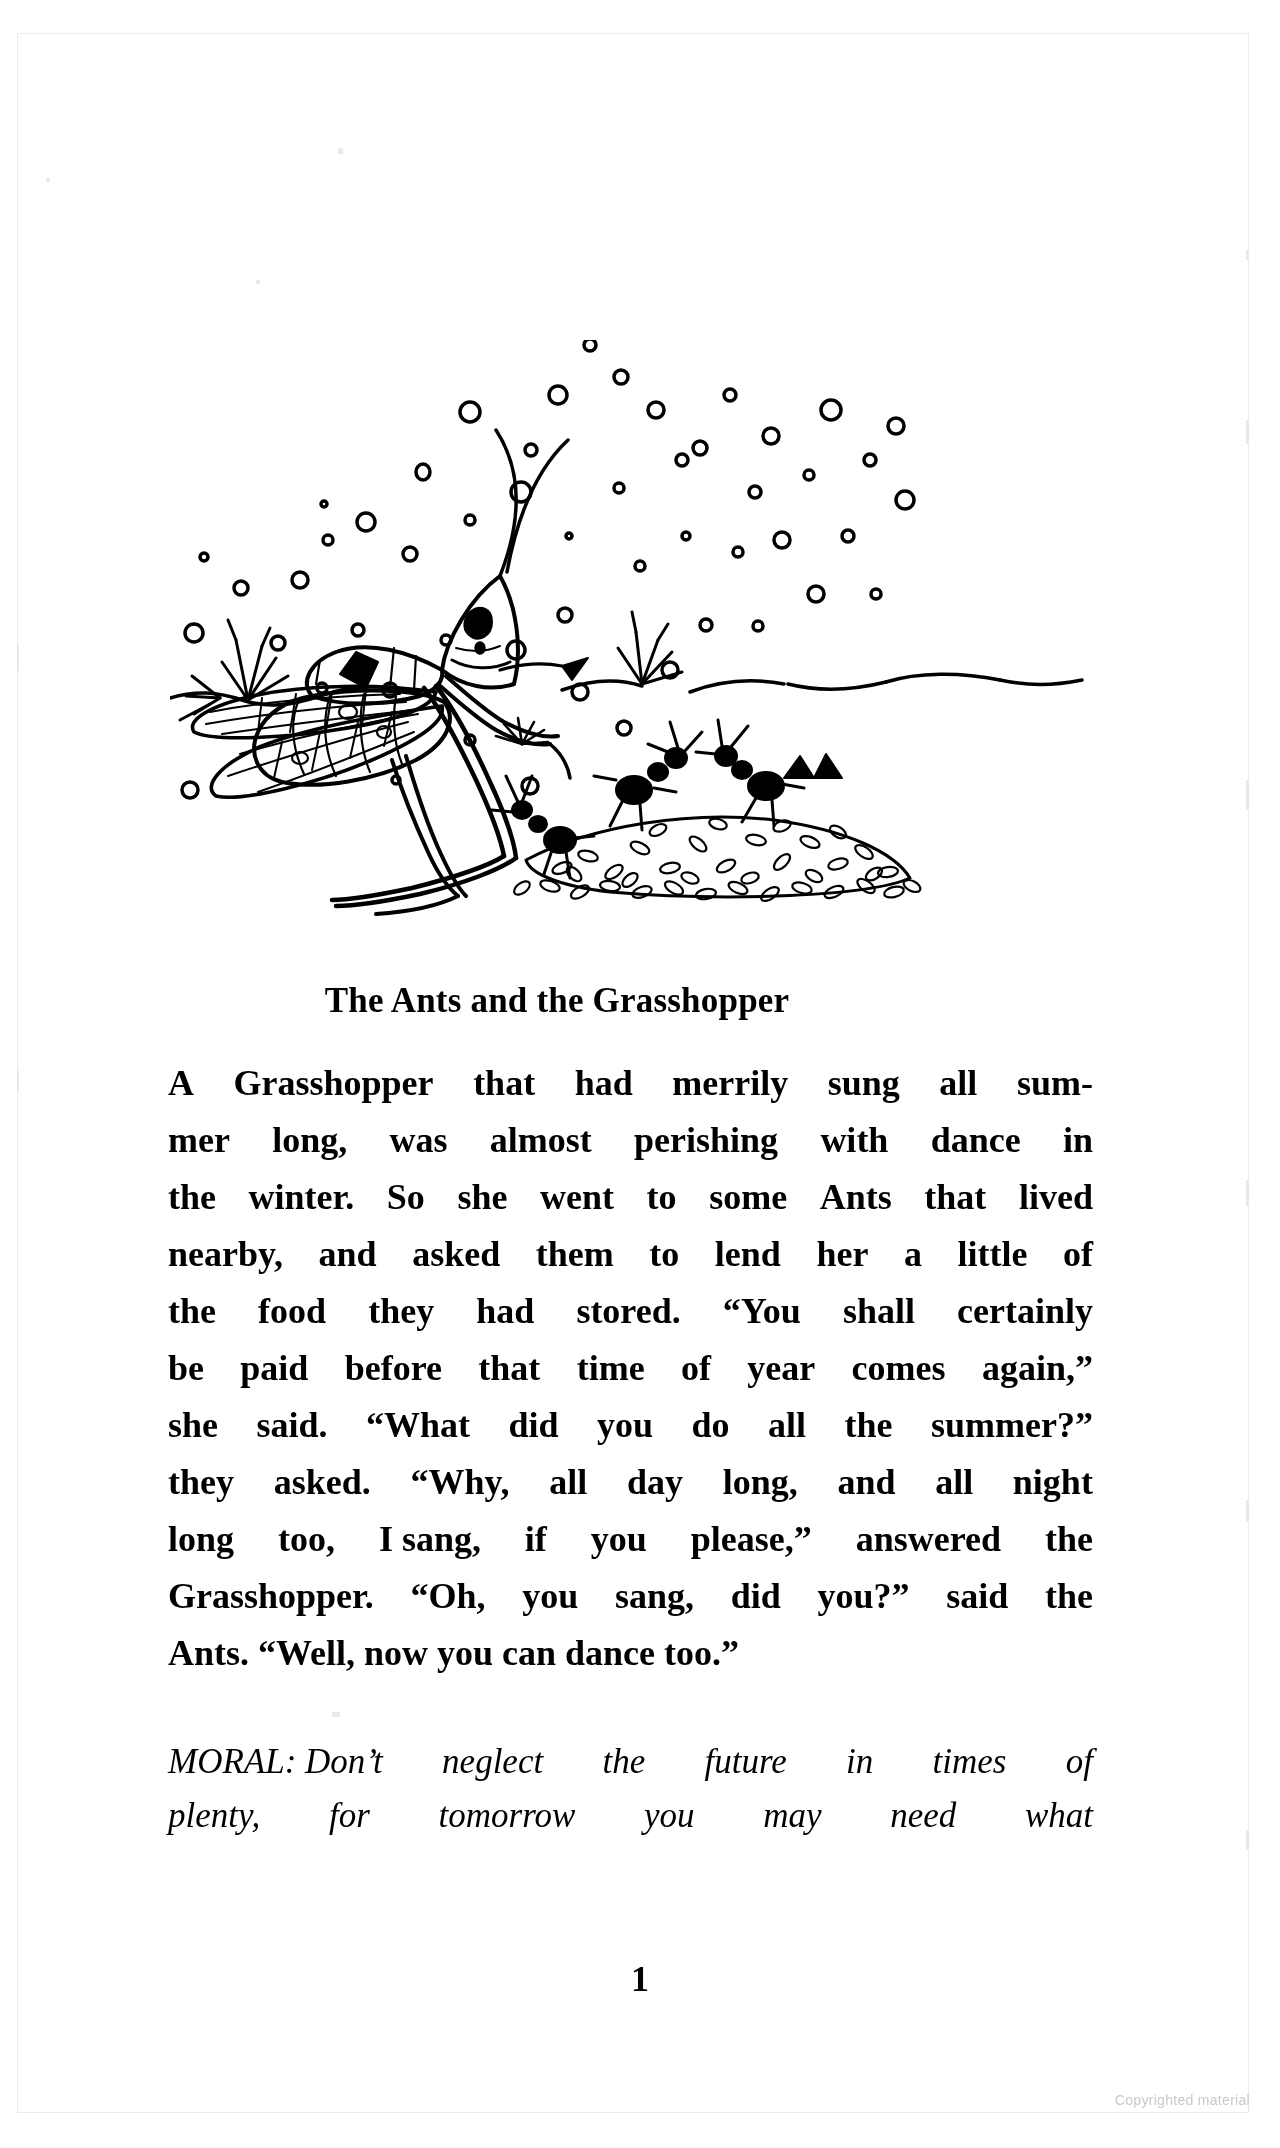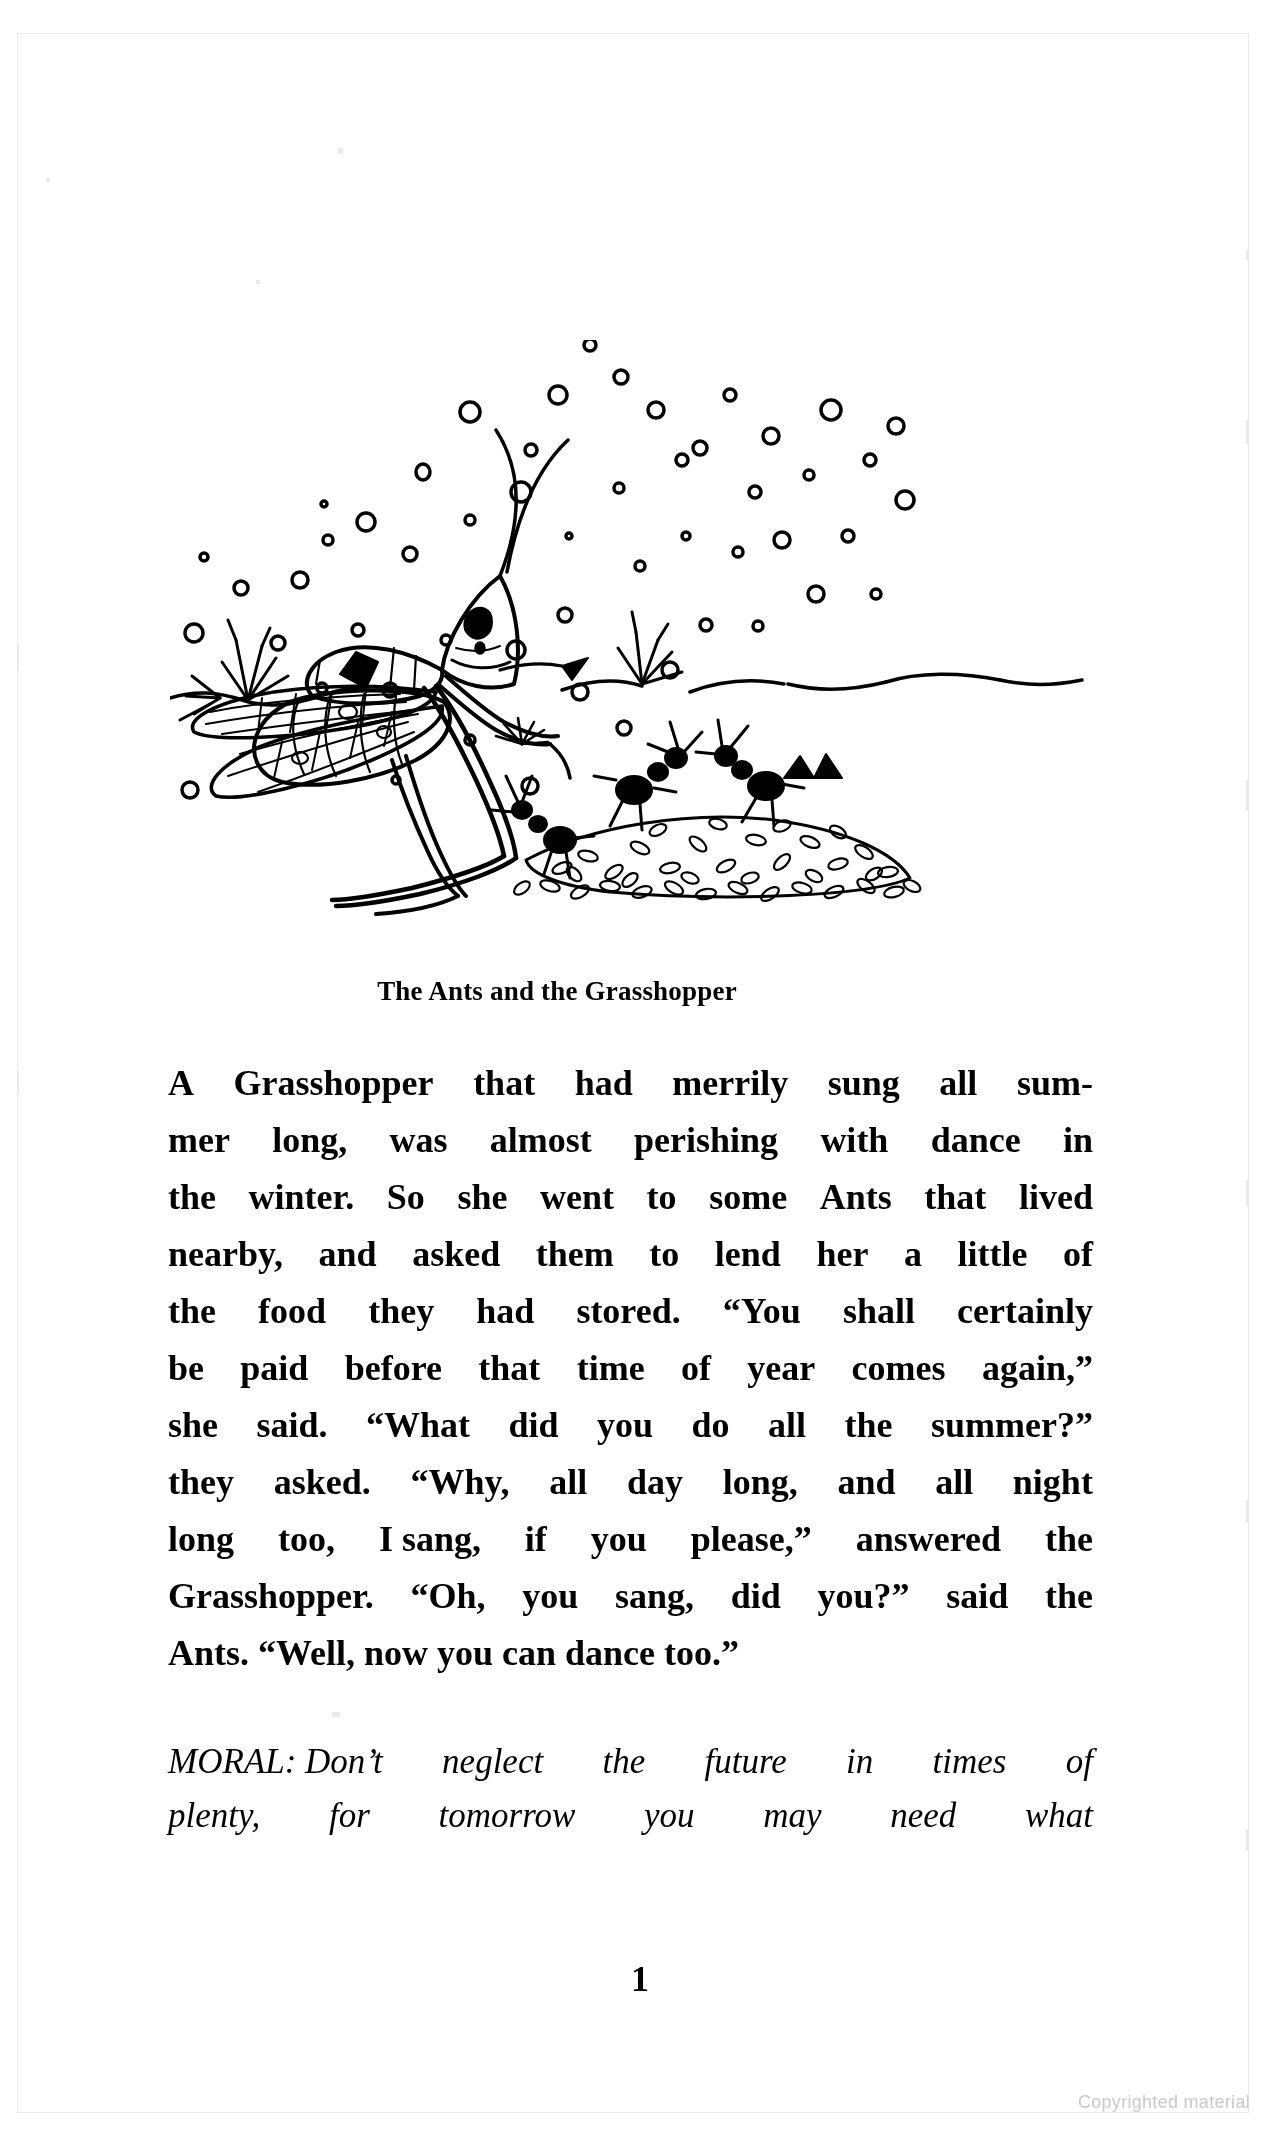--- a/index.html
+++ b/index.html
@@ -54,21 +54,21 @@
 
   
   #story-title {
     position: absolute;
     left: 0;
     top: 960px;
     width: 1114px;
     text-align: center;
     font-family: "Liberation Serif", serif;
     font-weight: bold;
-    font-size: 27px;
+    font-size: 35px;
     letter-spacing: 0.2px;
     line-height: 1;
   }
 
   
   #story-text {
     position: absolute;
     left: 168px;
     top: 1055px;
     width: 925px;
@@ -120,21 +120,21 @@
     font-size: 36px;
     font-weight: 600;
   }
 
   
   #copyright-notice {
     position: absolute;
     right: 30px;
     top: 2092px;
     font-family: "Liberation Sans", sans-serif;
-    font-size: 18px;
+    font-size: 14px;
     color: #c9c9c9;
     letter-spacing: 0.3px;
     text-align: center;
   }
 </style>
 </head>
 <body>
 
 <div id="scan-page"></div>
 <div class="scan-fleck" style="left:46px;top:178px;width:4px;height:4px;"></div>

